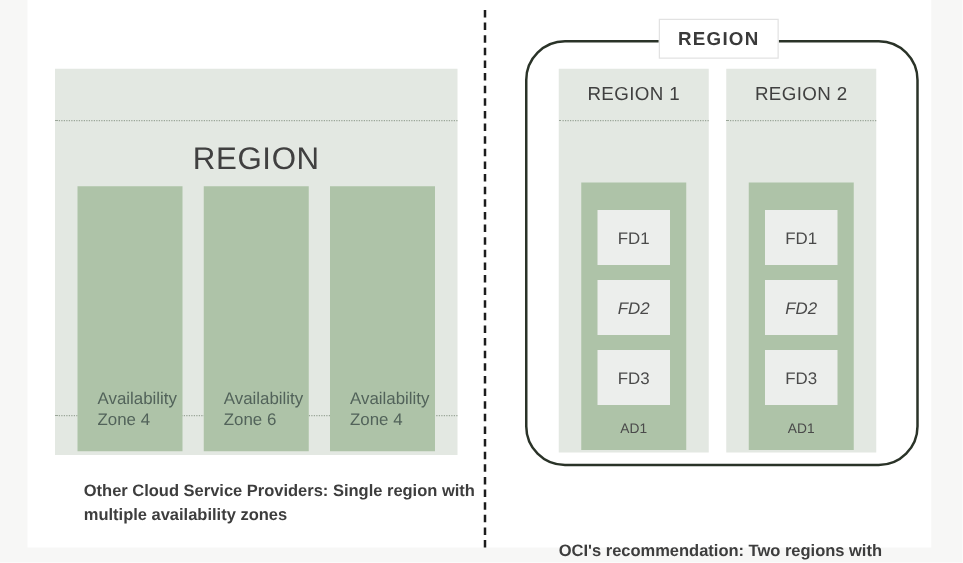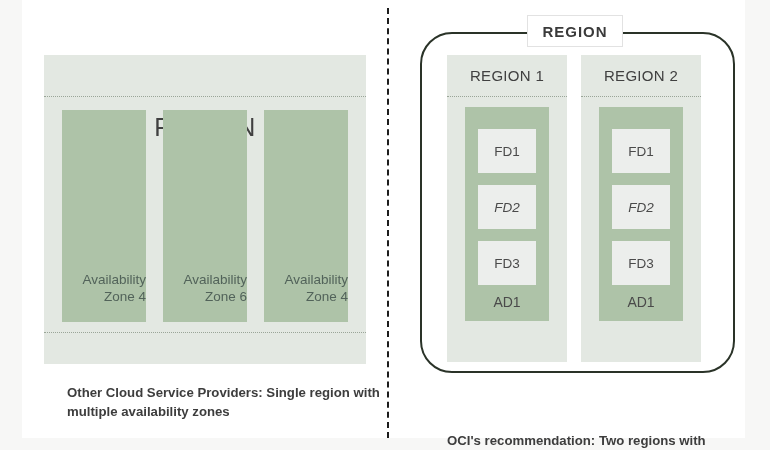--- a/index.html
+++ b/index.html
@@ -44,28 +44,30 @@
   .dotted-line {
     position: absolute;
     height: 0;
     border-top: 1px dotted #8e9a8c;
     opacity: .85;
   }
   .az-box {
     position: absolute;
     background: #aec3a8;
     box-sizing: border-box;
+    margin-top: 39px;
   }
   .az-label {
     position: absolute;
     left: 0;
     right: 0;
-    text-align: right;
+    text-align: left;
     color: #52635a;
     line-height: 1.25;
+    padding-left: 16px;
   }
   .fd-box {
     position: absolute;
     background: #eceeec;
     box-sizing: border-box;
     display: flex;
     align-items: center;
     justify-content: center;
     color: #4a4a4a;
   }
@@ -155,21 +157,21 @@
   #ad-2 { left: 599px; }
   .ad-box .fd-box {
     left: 13px;
     width: 58px;
     height: 44px;
     font-size: 13.5px;
   }
   .ad-box .fd-1 { top: 22px; }
   .ad-box .fd-2 { top: 78px; font-style: italic; }
   .ad-box .fd-3 { top: 134px; }
-  .ad-box .ad-label { bottom: 11px; font-size: 14px; }
+  .ad-box .ad-label { bottom: 11px; font-size: 11px; }
 
   
   .caption {
     position: absolute;
     font-size: 13.2px;
     font-weight: bold;
     color: #3d3d3d;
     line-height: 1.45;
   }
   #caption-left { left: 67px; top: 383px; width: 330px; }

